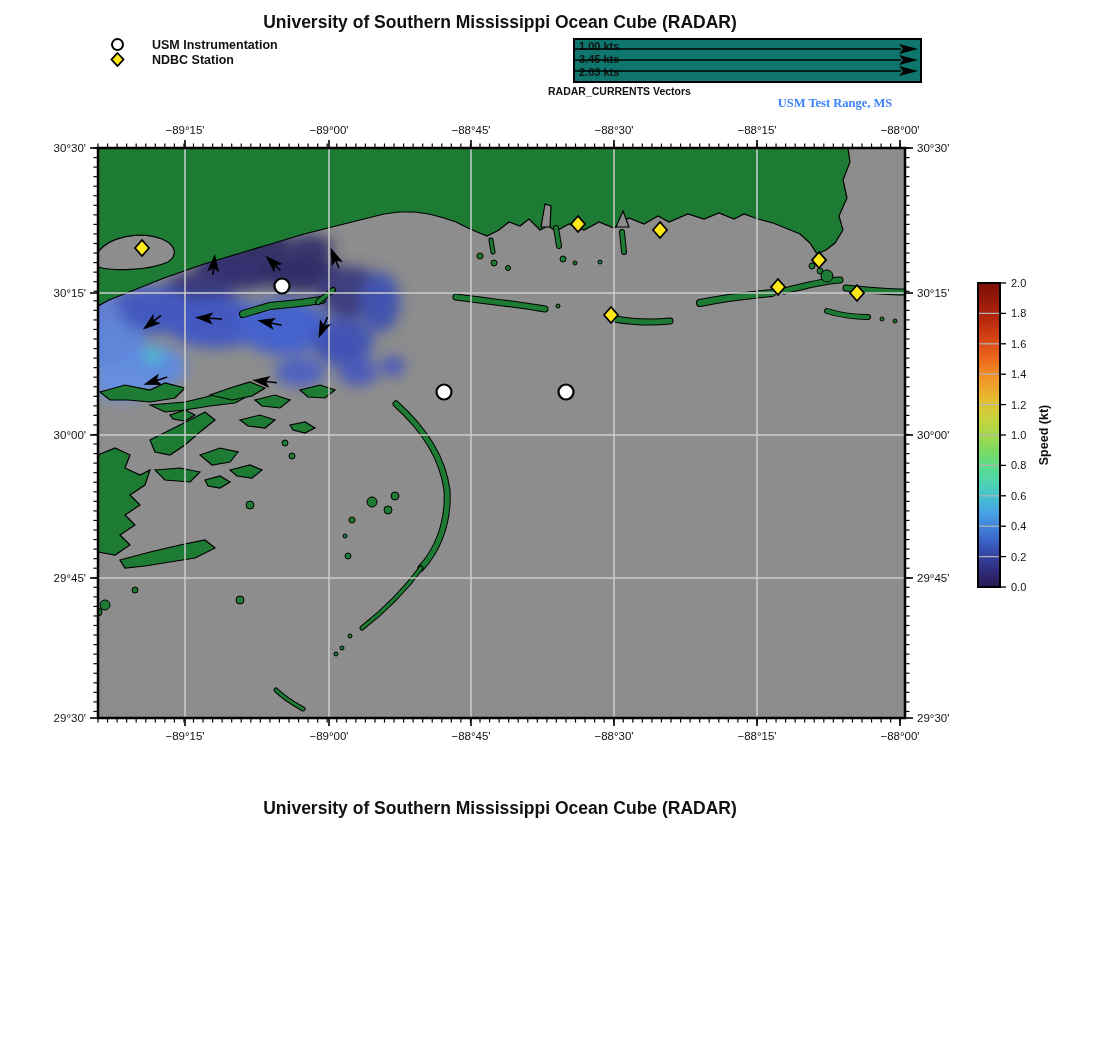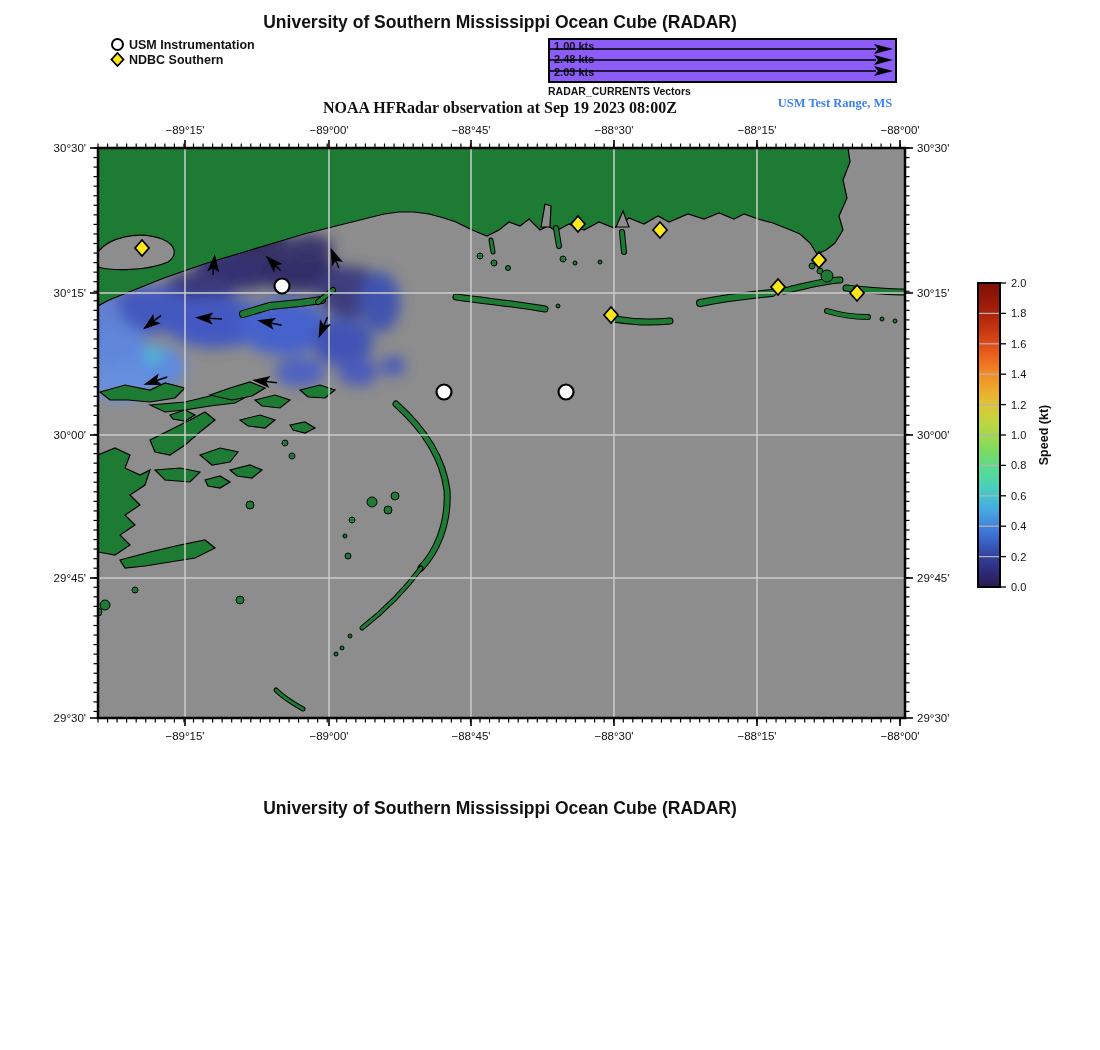--- a/index.html
+++ b/index.html
@@ -7,23 +7,23 @@
           font-family:"Liberation Sans",sans-serif;}
   .abs{position:absolute;}
   .title{font-weight:bold;font-size:17.5px;color:#111;text-align:center;letter-spacing:0px;}
   #top-title{left:0;top:12px;width:1000px;}
   #bottom-title{left:0;top:798px;width:1000px;}
   #subtitle{left:0;top:99px;width:1000px;text-align:center;
             font-family:"Liberation Serif",serif;font-weight:bold;font-size:16px;color:#111;}
   #range-label{left:735px;top:96px;width:200px;text-align:center;
             font-family:"Liberation Serif",serif;font-weight:bold;font-size:12.5px;color:#3b82f6;}
   #legend{left:110px;top:37px;}
-  .legend-row{display:flex;align-items:flex-end;height:15px;}
+  .legend-row{display:flex;align-items:flex-end;height:15px;gap:23px;}
   .legend-row span.lab{font-weight:bold;font-size:12.5px;color:#111;margin-left:4px;}
-  #vector-scale-box{left:548px;top:38px;width:345px;height:41px;border:2px solid #000;background:#8b5cf6;}
+  #vector-scale-box{left:573px;top:38px;width:345px;height:41px;border:2px solid #000;background:#0f766e;}
   .kts-label{position:absolute;left:4px;font-weight:bold;font-size:11px;color:#111;line-height:13px;}
   #vs-caption{left:548px;top:85px;font-weight:bold;font-size:10.5px;color:#111;text-align:right;}
   svg text{font-family:"Liberation Sans",sans-serif;}
 </style>
 </head>
 <body>
 
 <div id="canvas">
 
   <div id="top-title" class="abs title">University of Southern Mississippi Ocean Cube (RADAR)</div>
@@ -32,40 +32,39 @@
     <div class="legend-row">
       <svg width="15" height="15">
         <circle cx="7.5" cy="7.5" r="5.5" fill="#ffffff" stroke="#000" stroke-width="2"></circle>
       </svg>
       <span class="lab">USM Instrumentation</span>
     </div>
     <div class="legend-row">
       <svg width="15" height="15">
         <path d="M7.5,1 L13.5,7.5 L7.5,14 L1.5,7.5 Z" fill="#ffe81a" stroke="#000" stroke-width="1.8"></path>
       </svg>
-      <span class="lab">NDBC Southern</span>
+      <span class="lab">NDBC Station</span>
     </div>
   </div>
 
   <div id="vector-scale-box" class="abs">
     <span class="kts-label" style="top:0px">1.00 kts</span>
-    <span class="kts-label" style="top:13px">2.48 kts</span>
+    <span class="kts-label" style="top:13px">3.45 kts</span>
     <span class="kts-label" style="top:26px">2.03 kts</span>
     <svg id="vs-svg" width="345" height="41" style="position:absolute;left:0;top:0">
         <line x1="0" y1="9" x2="326" y2="9" stroke="#000" stroke-width="1.4"></line>
         <path d="M343,9 L324,4 L328,9 L324,14 Z" fill="#000"></path>
         <line x1="0" y1="20" x2="326" y2="20" stroke="#000" stroke-width="1.4"></line>
         <path d="M343,20 L324,15 L328,20 L324,25 Z" fill="#000"></path>
         <line x1="0" y1="31" x2="326" y2="31" stroke="#000" stroke-width="1.4"></line>
         <path d="M343,31 L324,26 L328,31 L324,36 Z" fill="#000"></path>
       </svg>
   </div>
   <div id="vs-caption" class="abs">RADAR_CURRENTS Vectors</div>
 
-  <div id="subtitle" class="abs">NOAA HFRadar observation at Sep 19 2023 08:00Z</div>
   <div id="range-label" class="abs">USM Test Range, MS</div>
 
   <svg id="map-svg" class="abs" style="left:0;top:0" width="1100" height="850">
       <defs>
         <clipPath id="mapclip">
           <rect x="98" y="148" width="807" height="570"></rect>
         </clipPath>
         <filter id="blobblur" x="-30%" y="-30%" width="160%" height="160%">
           <feGaussianBlur stdDeviation="7"></feGaussianBlur>
         </filter>

